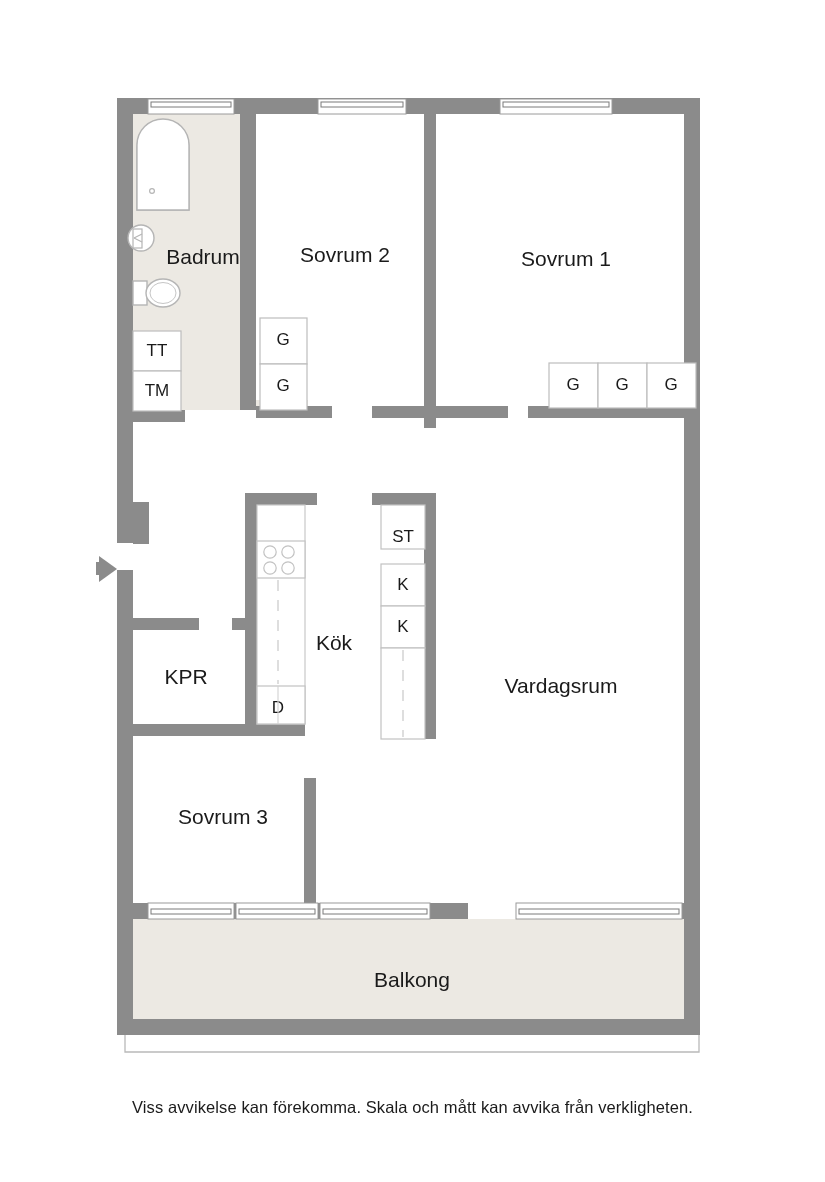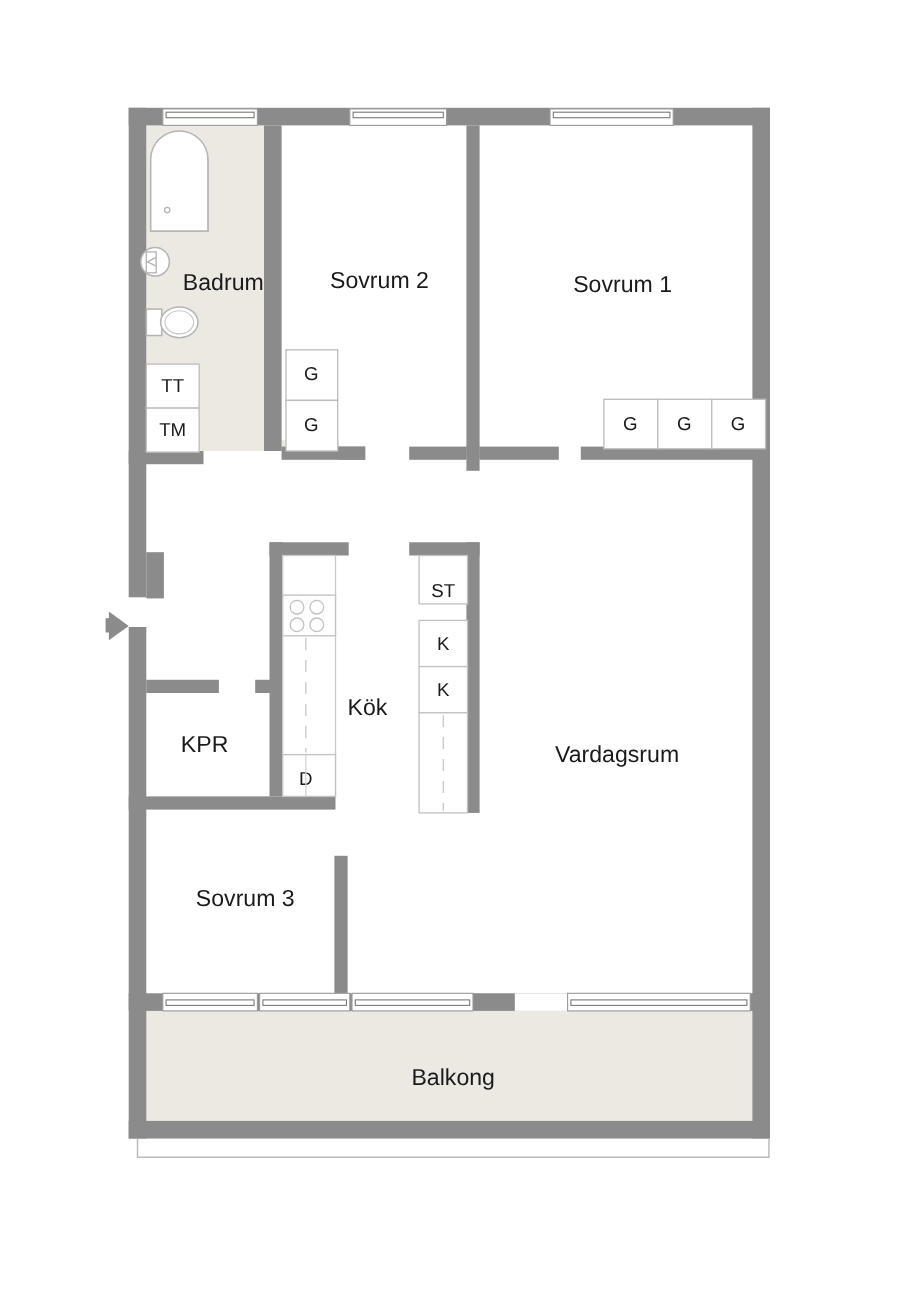--- a/index.html
+++ b/index.html
@@ -242,13 +242,14 @@
       <text class="room-label" x="566" y="260">Sovrum 1</text>
       <text class="room-label" x="334" y="644">Kök</text>
       <text class="room-label" x="186" y="678">KPR</text>
       <text class="room-label" x="561" y="687">Vardagsrum</text>
       <text class="room-label" x="223" y="818">Sovrum 3</text>
       <text class="room-label" x="412" y="981">Balkong</text>
     </g>
 
   </svg>
 
+  <div class="caption">Viss avvikelse kan förekomma. Skala och mått kan avvika från verkligheten.</div>
 </div>
 
 </body></html>

